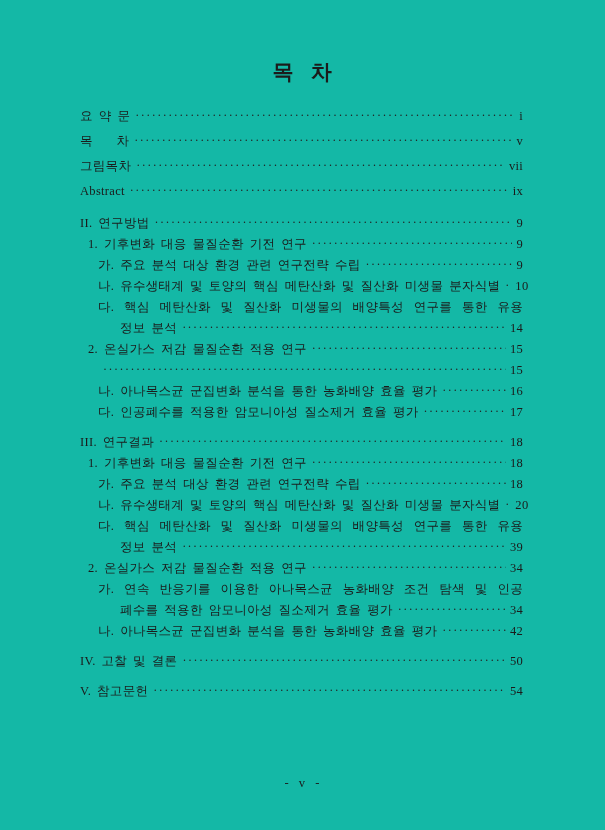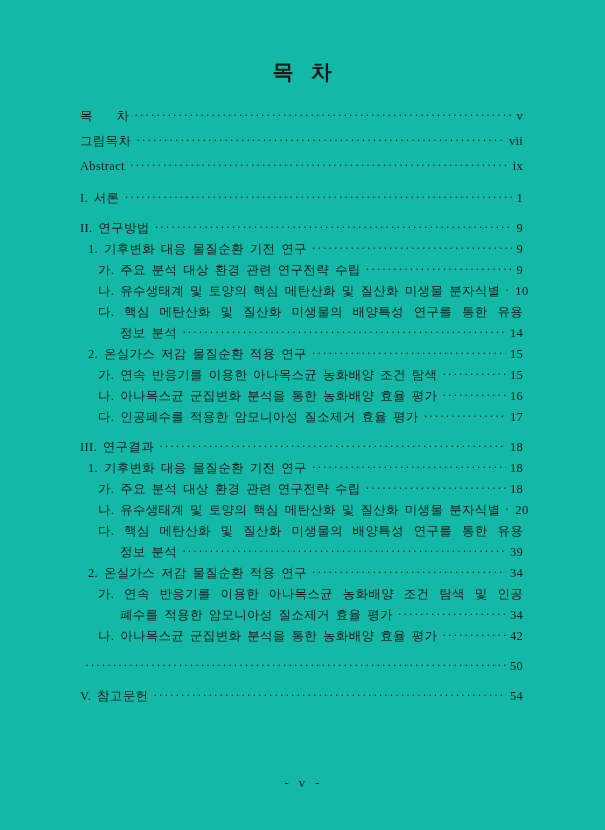--- a/index.html
+++ b/index.html
@@ -85,38 +85,38 @@
   }
 </style>
 </head>
 <body>
 
 <div class="page">
   <div class="doc-title">목 차</div>
 
   <div class="toc" id="toc">
       <div class="toc-row level-0 front">
+        <span class="entry-text">요 약 문</span>
+        <span class="leader"></span>
+        <span class="page-num">i</span>
+      </div>
+      <div class="toc-row level-0 front">
         <span class="entry-text">목    차</span>
         <span class="leader"></span>
         <span class="page-num">v</span>
       </div>
       <div class="toc-row level-0 front">
         <span class="entry-text">그림목차</span>
         <span class="leader"></span>
         <span class="page-num">vii</span>
       </div>
       <div class="toc-row level-0 front">
         <span class="entry-text">Abstract</span>
         <span class="leader"></span>
         <span class="page-num">ix</span>
-      </div>
-      <div class="toc-row level-0 gap">
-        <span class="entry-text">I. 서론</span>
-        <span class="leader"></span>
-        <span class="page-num">1</span>
       </div>
       <div class="toc-row level-0 gap">
         <span class="entry-text">II. 연구방법</span>
         <span class="leader"></span>
         <span class="page-num">9</span>
       </div>
       <div class="toc-row level-1">
         <span class="entry-text">1. 기후변화 대응 물질순환 기전 연구</span>
         <span class="leader"></span>
         <span class="page-num">9</span>
@@ -138,21 +138,20 @@
         <span class="entry-text">정보 분석</span>
         <span class="leader"></span>
         <span class="page-num">14</span>
       </div>
       <div class="toc-row level-1">
         <span class="entry-text">2. 온실가스 저감 물질순환 적용 연구</span>
         <span class="leader"></span>
         <span class="page-num">15</span>
       </div>
       <div class="toc-row level-2">
-        <span class="entry-text">가. 연속 반응기를 이용한 아나목스균 농화배양 조건 탐색</span>
         <span class="leader"></span>
         <span class="page-num">15</span>
       </div>
       <div class="toc-row level-2">
         <span class="entry-text">나. 아나목스균 군집변화 분석을 통한 농화배양 효율 평가</span>
         <span class="leader"></span>
         <span class="page-num">16</span>
       </div>
       <div class="toc-row level-2">
         <span class="entry-text">다. 인공폐수를 적용한 암모니아성 질소제거 효율 평가</span>
@@ -199,20 +198,21 @@
         <span class="entry-text">폐수를 적용한 암모니아성 질소제거 효율 평가</span>
         <span class="leader"></span>
         <span class="page-num">34</span>
       </div>
       <div class="toc-row level-2">
         <span class="entry-text">나. 아나목스균 군집변화 분석을 통한 농화배양 효율 평가</span>
         <span class="leader"></span>
         <span class="page-num">42</span>
       </div>
       <div class="toc-row level-0 gap">
+        <span class="entry-text">IV. 고찰 및 결론</span>
         <span class="leader"></span>
         <span class="page-num">50</span>
       </div>
       <div class="toc-row level-0 gap">
         <span class="entry-text">V. 참고문헌</span>
         <span class="leader"></span>
         <span class="page-num">54</span>
       </div>
     </div>
 

